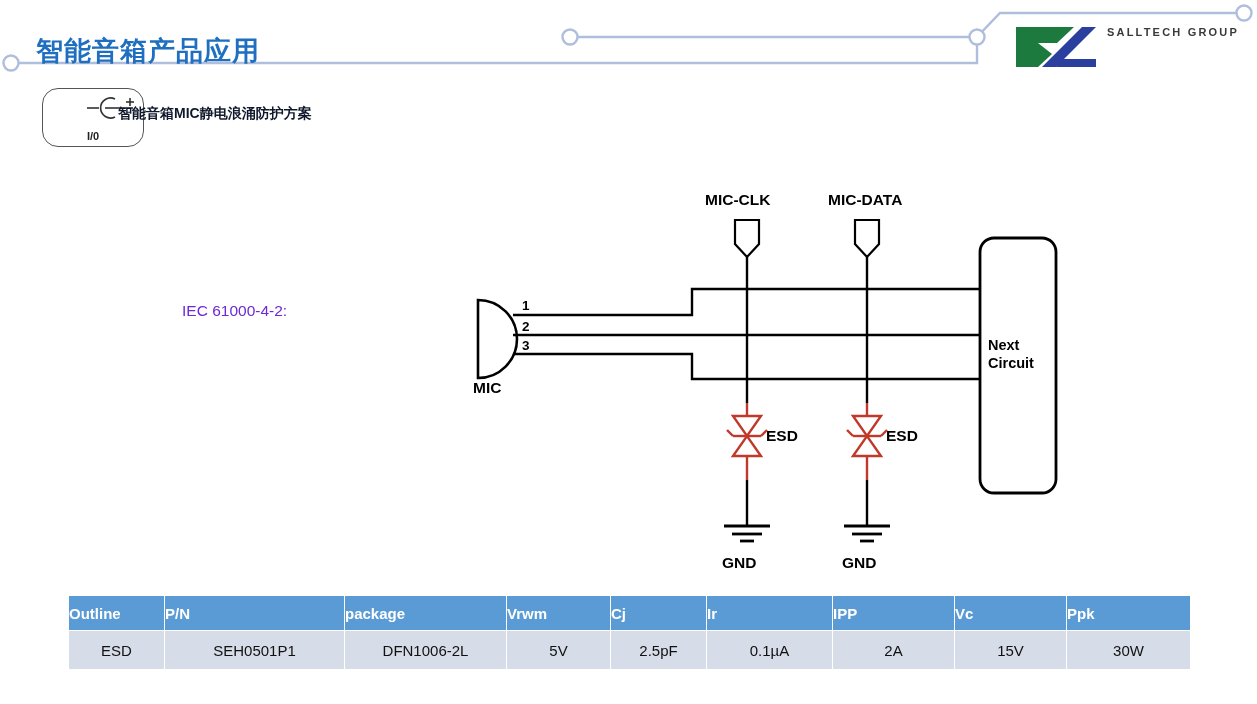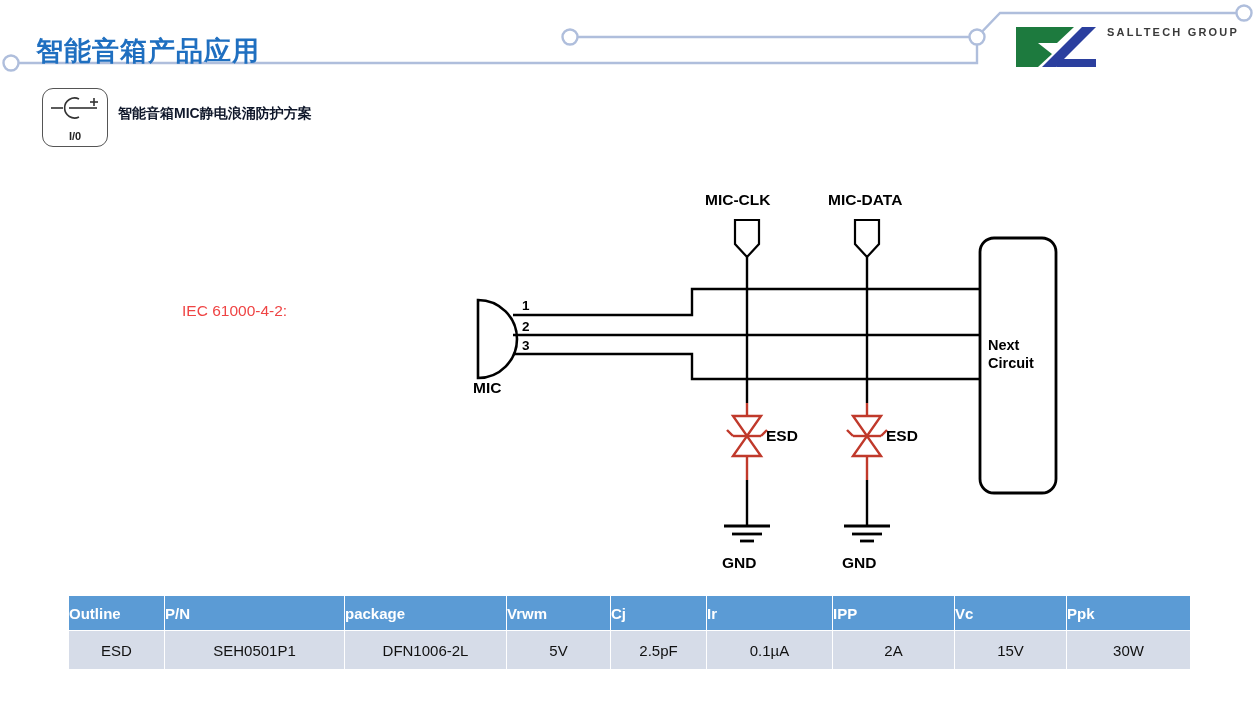--- a/index.html
+++ b/index.html
@@ -77,22 +77,23 @@
   }
 
   
   #io-badge {
     position: absolute;
     left: 42px;
     top: 88px;
     width: 64px;
     height: 57px;
     border: 1.4px solid #555;
-    border-radius: 11px;
+    border-radius: 16px;
     background: #fff;
+    padding-left: 36px;
   }
   #io-badge-label {
     position: absolute;
     left: 0;
     right: 0;
     bottom: 4px;
     text-align: center;
     font-size: 11px;
     font-weight: bold;
     color: #222;
@@ -107,21 +108,21 @@
     white-space: nowrap;
   }
 
   
   #iec-note {
     position: absolute;
     left: 182px;
     top: 298px;
     font-size: 15.5px;
     line-height: 25px;
-    color: #ef4444;
+    color: #6d28d9;
     white-space: nowrap;
   }
 
   
   #schematic {
     position: absolute;
     left: 0;
     top: 0;
     width: 1257px;
     height: 570px;

